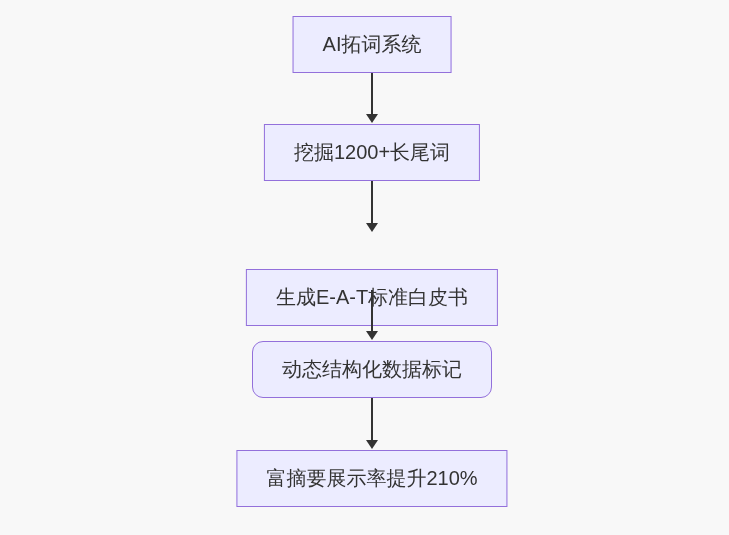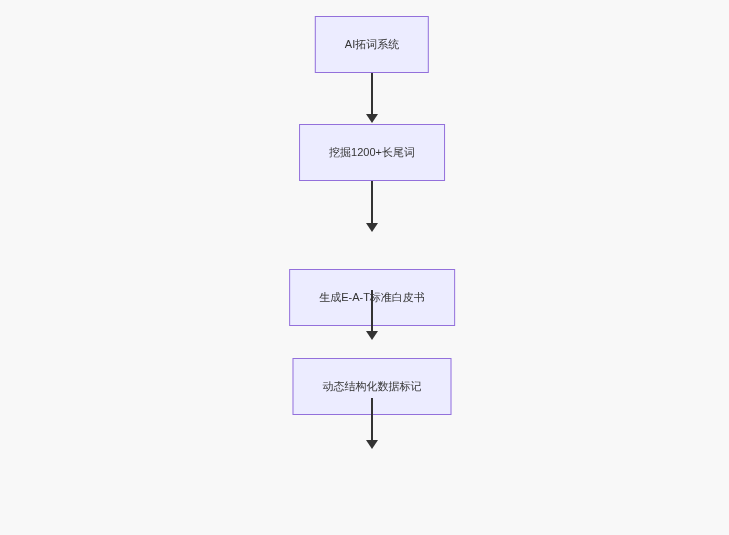--- a/index.html
+++ b/index.html
@@ -20,28 +20,28 @@
     position: absolute;
     left: 372px;
     transform: translateX(-50%);
     height: 55px;
     line-height: 55px;
     padding: 0 29px;
     white-space: nowrap;
     background: #ECECFF;
     border: 1px solid #9370DB;
     color: #333333;
-    font-size: 11px;
+    font-size: 20px;
     text-align: center;
     box-sizing: content-box;
   }
   .flow-node.n1 { top: 16px; }
   .flow-node.n2 { top: 124px; }
   .flow-node.n3 { top: 233px; margin-top: 36px; }
-  .flow-node.n4 { top: 358px; }
+  .flow-node.n4 { top: 341px; border-radius: 11px; }
   .flow-node.n5 { top: 450px; }
 
   
   .flow-arrow {
     position: absolute;
     left: 372px;
     transform: translateX(-50%);
     width: 12px;
   }
   .flow-arrow .shaft {
@@ -95,14 +95,15 @@
     <div class="head"></div>
   </div>
 
   <div class="flow-node n4">动态结构化数据标记</div>
 
   <div class="flow-arrow a4">
     <div class="shaft"></div>
     <div class="head"></div>
   </div>
 
+  <div class="flow-node n5">富摘要展示率提升210%</div>
 
 </div>
 
 </body></html>

